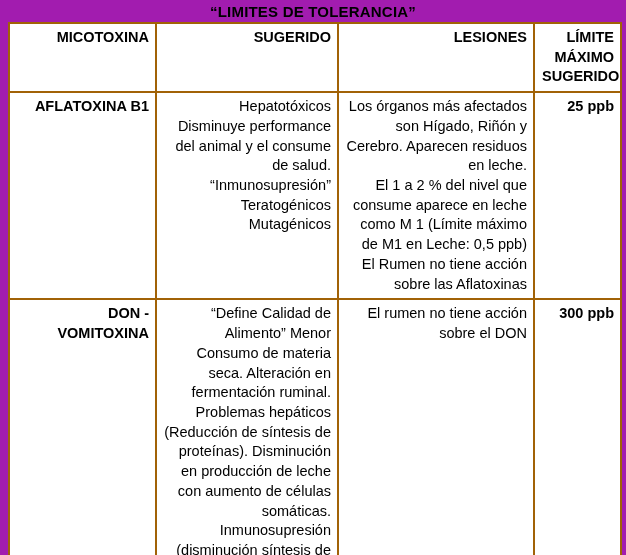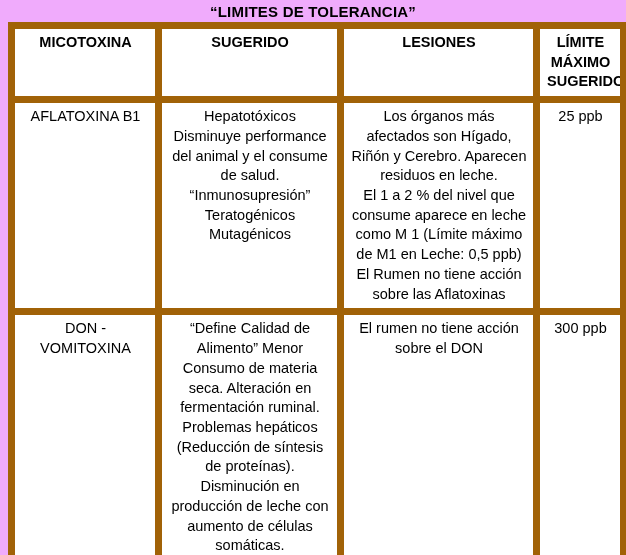--- a/index.html
+++ b/index.html
@@ -5,59 +5,59 @@
   html, body {
     margin: 0;
     padding: 0;
     background: #ffffff;
   }
   #page {
     position: relative;
     width: 626px;
     height: 555px;
     overflow: hidden;
-    background: #f0abfc;
+    background: #a21caf;
     font-family: "Liberation Sans", sans-serif;
     color: #000000;
   }
   .doc-title {
     margin: 3px 0 2px 0;
     text-align: center;
     font-size: 15px;
     font-weight: bold;
     letter-spacing: 0.2px;
   }
   table.tol-table {
     border-collapse: collapse;
     table-layout: fixed;
     margin-left: 8px;
     width: 612px;
     background: #ffffff;
   }
   table.tol-table td, table.tol-table th {
-    border: 7px solid #a16207;
+    border: 2px solid #a16207;
     vertical-align: top;
-    text-align: center;
+    text-align: right;
     padding: 4px 6px 4px 7px;
     font-size: 14.5px;
     line-height: 1.36;
     white-space: pre-line;
     overflow: hidden;
   }
   th.hdr { font-weight: bold; }
   .col-mico  { width: 147px; }
   .col-efec  { width: 182px; }
   .col-lesio { width: 196px; }
   .col-lim   { width: 87px;  }
 
   tr.hdr-row      { height: 56px;  }
   tr.row-afla     { height: 197px; }
   tr.row-don      { height: 270px; }
 
-  td.bold { font-weight: normal; margin-left: 16px; }
+  td.bold { font-weight: bold; margin-left: 16px; }
   td.r1-mico { padding-top: 26px; }
   td.r1-lim  { padding-top: 46px; }
   td.r2-les  { padding-top: 78px; }
   td.r2-lim  { padding-top: 80px; }
 </style>
 </head>
 <body>
 
 <div id="page">
 

